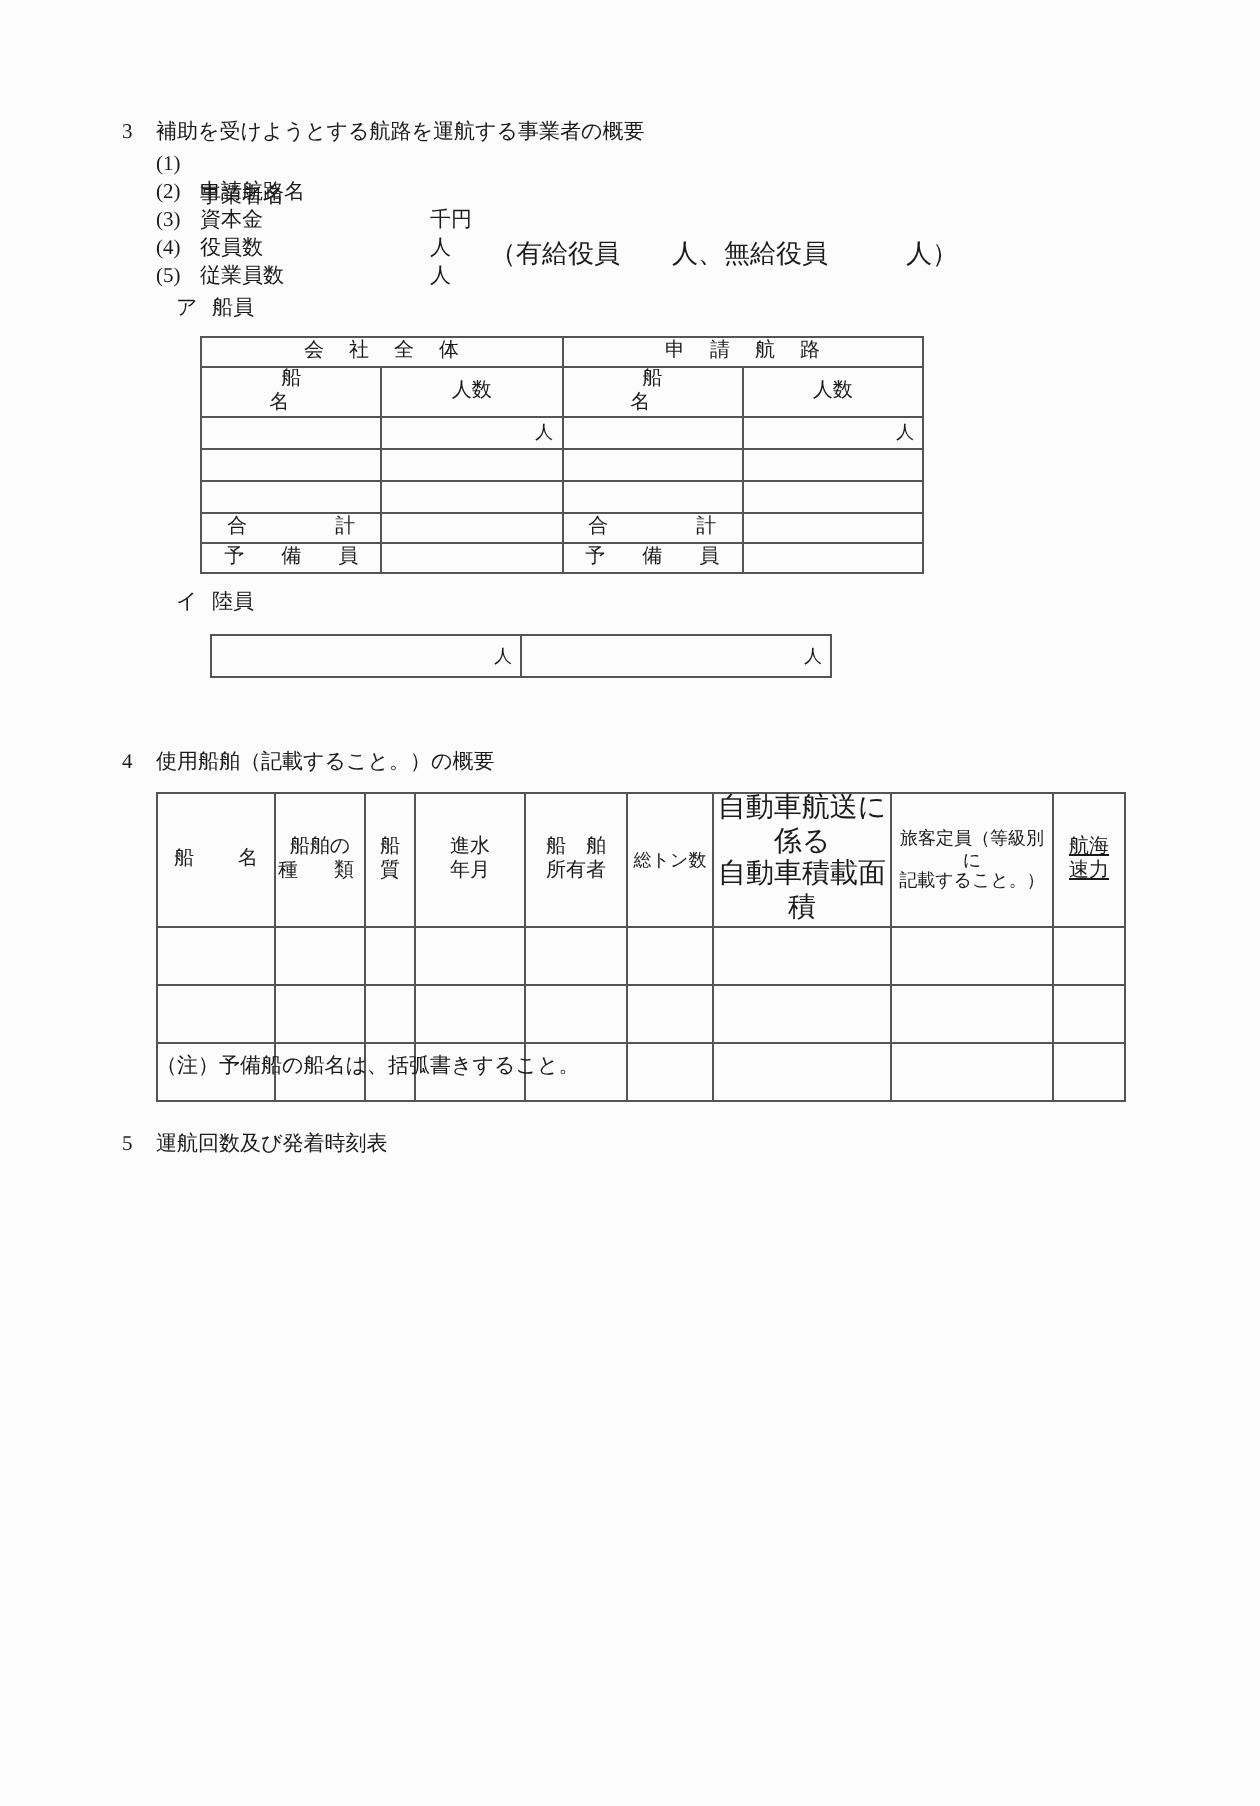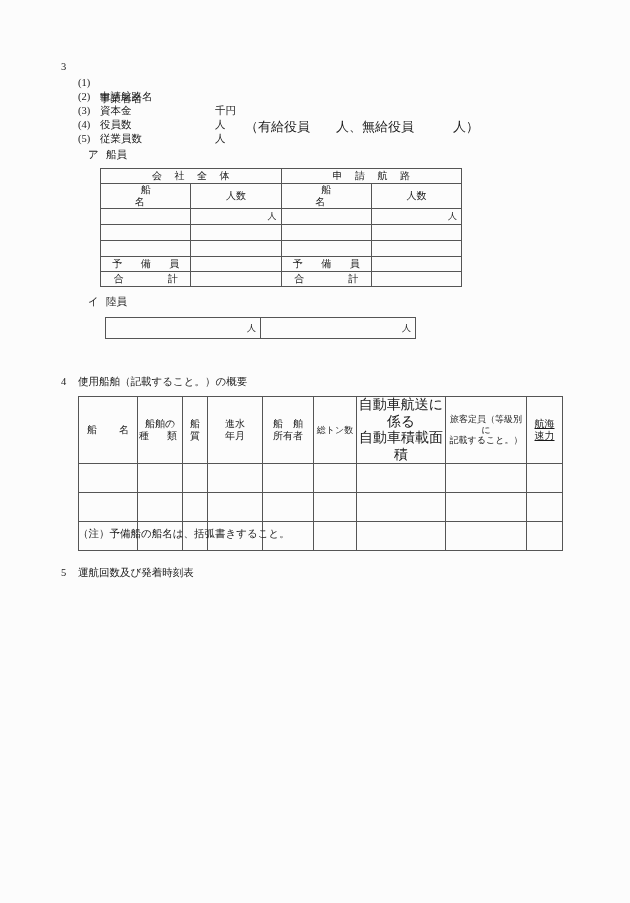--- a/index.html
+++ b/index.html
@@ -96,20 +96,21 @@
   #vessel-table .c-capacity { width: 80px; font-size: 9px; }
   #vessel-table .c-speed    { width: 35px; text-decoration: underline; }
   #vessel-table .sp { letter-spacing: 4px; text-indent: 4px; }
 </style>
 </head>
 <body>
 
 <div class="page">
 
   <span class="t sec-num" style="top:62px;">3</span>
+  <span class="t sec-title" style="top:62px;">補助を受けようとする航路を運航する事業者の概要</span>
 
   <span class="t item-num" style="top:78px;">(1)</span>
   <span class="t item-label" style="top:94px;">事業者名</span>
 
   <span class="t item-num" style="top:92px;">(2)</span>
   <span class="t item-label" style="top:92px;">申請航路名</span>
 
   <span class="t item-num" style="top:106px;">(3)</span>
   <span class="t item-label" style="top:106px;">資本金</span>
   <span class="t unit" style="top:106px;">千円</span>
@@ -150,29 +151,29 @@
         <td class="blank"></td>
         <td class="blank"></td>
       </tr>
       <tr>
         <td class="blank"></td>
         <td class="blank"></td>
         <td class="blank"></td>
         <td class="blank"></td>
       </tr>
       <tr>
+        <td class="row-lbl">合　　計</td>
+        <td></td>
+        <td class="row-lbl">合　　計</td>
+        <td></td>
+      </tr>
+      <tr>
         <td class="row-lbl">予 備 員</td>
         <td></td>
         <td class="row-lbl">予 備 員</td>
-        <td></td>
-      </tr>
-      <tr>
-        <td class="row-lbl">合　　計</td>
-        <td></td>
-        <td class="row-lbl">合　　計</td>
         <td></td>
       </tr>
     </tbody>
   </table>
 
   <span class="t sub-mark" style="top:297px;">イ</span>
   <span class="t sub-label" style="top:297px;">陸員</span>
 
   <table id="land-table">
     <tbody>

